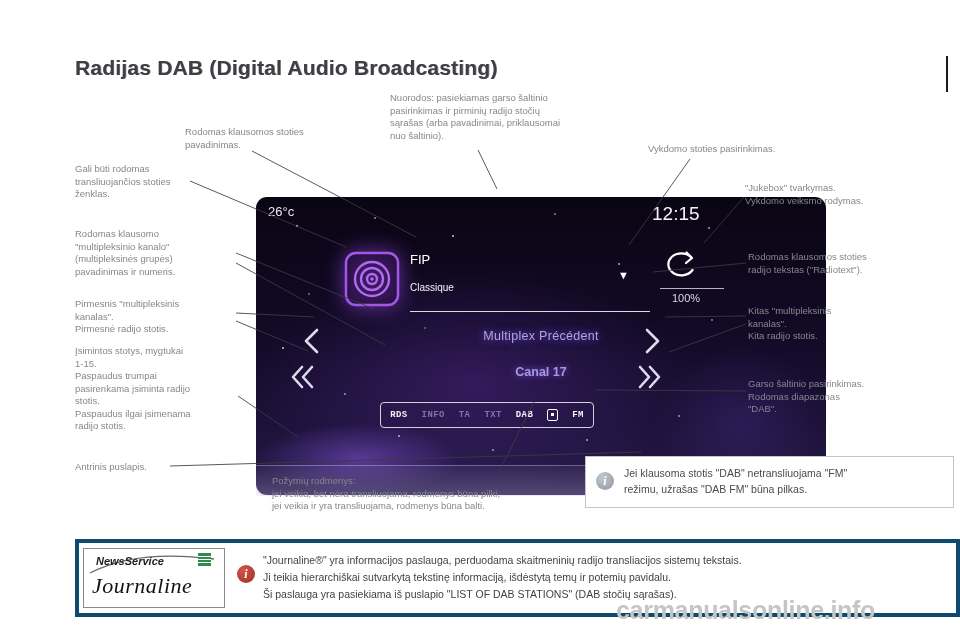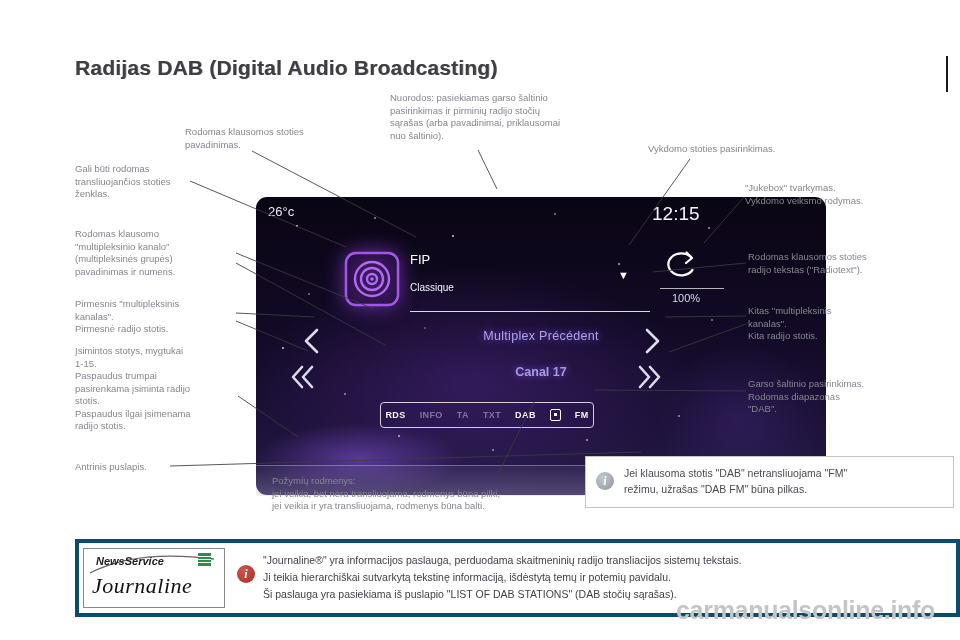--- a/index.html
+++ b/index.html
@@ -42,21 +42,21 @@
   .percent{position:absolute;left:416px;top:95px;font-size:11px;color:#d8d8e8;}
   .multiplex{position:absolute;left:70px;right:70px;top:132px;text-align:center;font-size:12.5px;
              font-weight:400;color:#b0a2ec;letter-spacing:.3px;text-shadow:0 0 8px rgba(130,100,230,.9);}
   .channel{position:absolute;left:70px;right:70px;top:168px;text-align:center;font-size:12.5px;
            font-weight:600;color:#a698e6;text-shadow:0 0 7px rgba(130,100,230,.8);}
   .chev{position:absolute;}
   .chev polyline{fill:none;stroke:rgba(238,238,252,.92);stroke-width:2.6;
                  stroke-linecap:round;stroke-linejoin:round;}
   .indbox{position:absolute;left:124px;top:205px;width:212px;height:24px;border:1px solid rgba(255,255,255,.8);
           border-radius:4px;display:flex;align-items:center;justify-content:center;gap:14px;
-          font-size:9px;letter-spacing:.4px;}
+          font-size:9px;letter-spacing:.4px;font-family:Liberation Mono, monospace;}
   .ind-on{color:#f2f2fa;font-weight:700;}
   .ind-off{color:#7e76a2;font-weight:700;}
   .dabfm-icon{display:inline-block;width:9px;height:10px;border:1px solid #fff;border-radius:2px;position:relative;}
   .dabfm-icon::after{content:"";position:absolute;left:3px;top:3px;width:3px;height:3px;background:#fff;}
   .band{position:absolute;left:0;right:0;top:268px;height:30px;
         background:linear-gradient(180deg,rgba(160,150,200,.10),rgba(195,185,228,.30));
         border-top:1px solid rgba(200,190,230,.25);border-radius:0 0 3px 3px;}
   .tick{position:absolute;top:6px;width:2px;height:16px;background:rgba(240,240,255,.85);}
   .t1{left:386px;} .t2{left:440px;}
 
@@ -78,21 +78,21 @@
   .jlogo-top{position:absolute;left:12px;top:6px;font-size:11px;font-style:italic;font-weight:600;color:#1e1e1e;}
   .jlogo-main{position:absolute;left:8px;top:24px;font-family:"Liberation Serif",serif;font-size:22px;
               font-style:italic;color:#111;letter-spacing:.5px;}
   .jgreen{position:absolute;left:114px;top:4px;width:13px;height:13px;
           background:linear-gradient(180deg,#2e8a4d 0 3px,#fff 3px 4px,#2e8a4d 4px 6px,#fff 6px 7px,#2e8a4d 7px 9px,#fff 9px 10px,#2e8a4d 10px 13px);}
   .swoosh{position:absolute;left:2px;top:-2px;}
   .info-icon.red{left:158px;top:22px;background:radial-gradient(circle at 35% 30%,#d0554a,#a52e26);}
   .jtext{position:absolute;left:184px;top:9px;right:12px;font-size:10.5px;line-height:17px;
          color:#3f3f46;white-space:pre-line;}
 
-  .watermark{position:absolute;left:676px;top:596px;font-size:25px;font-weight:600;
+  .watermark{position:absolute;left:616px;top:596px;font-size:25px;font-weight:600;
              color:#c5c5c5;letter-spacing:-.3px;}
 </style>
 </head>
 <body>
 
 <div class="page">
 
   <div class="title">Radijas DAB (Digital Audio Broadcasting)</div>
   <div class="edge-mark"></div>
 

